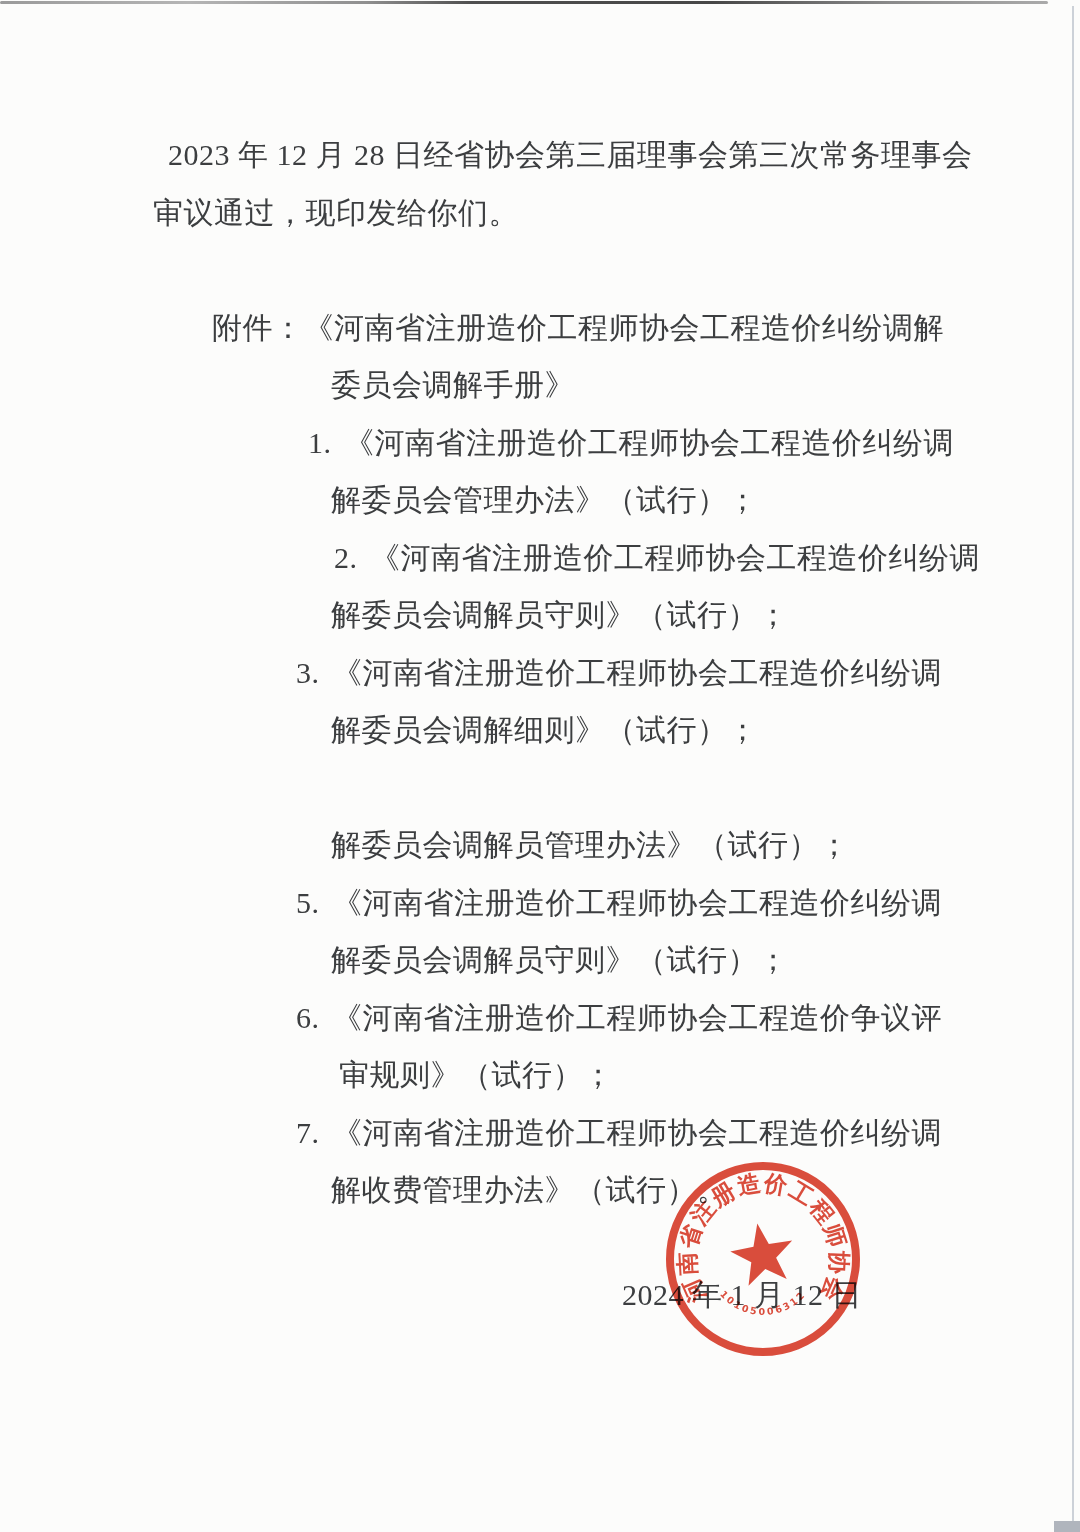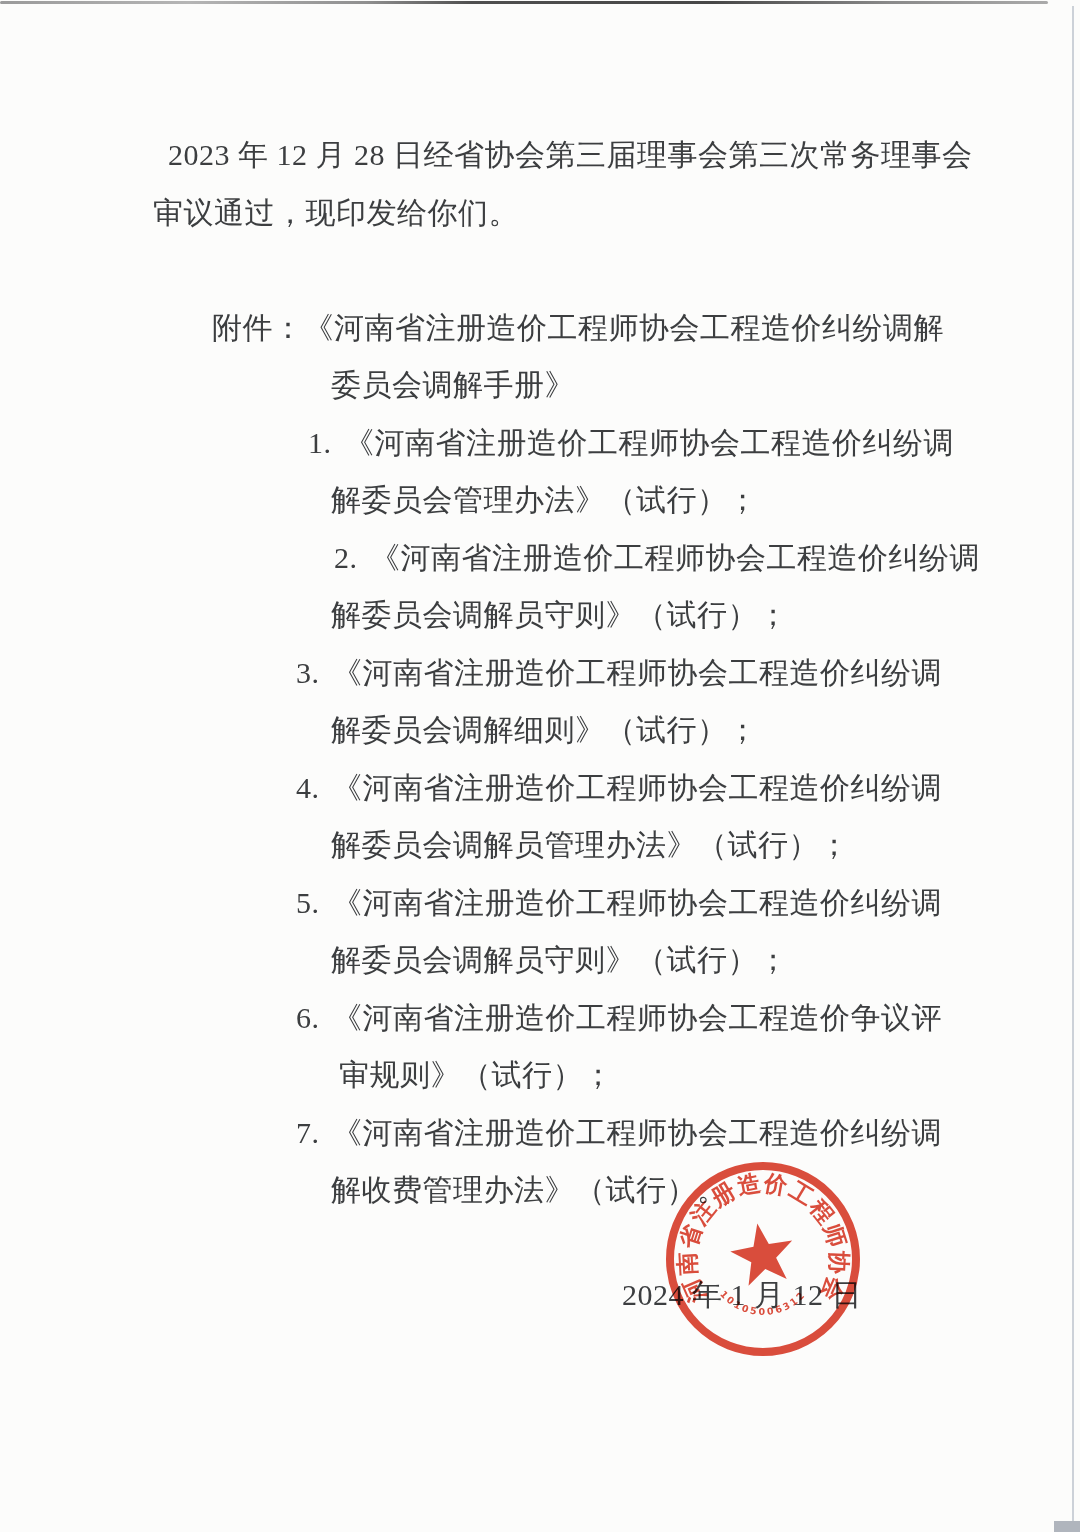--- a/index.html
+++ b/index.html
@@ -99,21 +99,20 @@
 
   <p class="line" style="left:308px; top:426px;"><span class="num">1.</span><span>《河南省注册造价工程师协会工程造价纠纷调</span></p>
   <p class="line" style="left:331px; top:483px;">解委员会管理办法》（试行）；</p>
 
   <p class="line" style="left:296px; top:541px;margin-left:38px;"><span class="num">2.</span><span>《河南省注册造价工程师协会工程造价纠纷调</span></p>
   <p class="line" style="left:331px; top:598px;">解委员会调解员守则》（试行）；</p>
 
   <p class="line" style="left:296px; top:656px;"><span class="num">3.</span><span>《河南省注册造价工程师协会工程造价纠纷调</span></p>
   <p class="line" style="left:331px; top:713px;text-align:right;">解委员会调解细则》（试行）；</p>
 
-  <p class="line" style="left:296px; top:771px;"><span class="num">4.</span><span>《河南省注册造价工程师协会工程造价纠纷调</span></p>
   <p class="line" style="left:331px; top:828px;">解委员会调解员管理办法》（试行）；</p>
 
   <p class="line" style="left:296px; top:886px;"><span class="num">5.</span><span>《河南省注册造价工程师协会工程造价纠纷调</span></p>
   <p class="line" style="left:331px; top:943px;">解委员会调解员守则》（试行）；</p>
 
   <p class="line" style="left:296px; top:1001px;"><span class="num">6.</span><span>《河南省注册造价工程师协会工程造价争议评</span></p>
   <p class="line" style="left:331px; top:1058px;margin-left:8px;">审规则》（试行）；</p>
 
   <p class="line" style="left:296px; top:1116px;"><span class="num">7.</span><span>《河南省注册造价工程师协会工程造价纠纷调</span></p>
   <p class="line" style="left:331px; top:1173px;">解收费管理办法》（试行）。</p>

